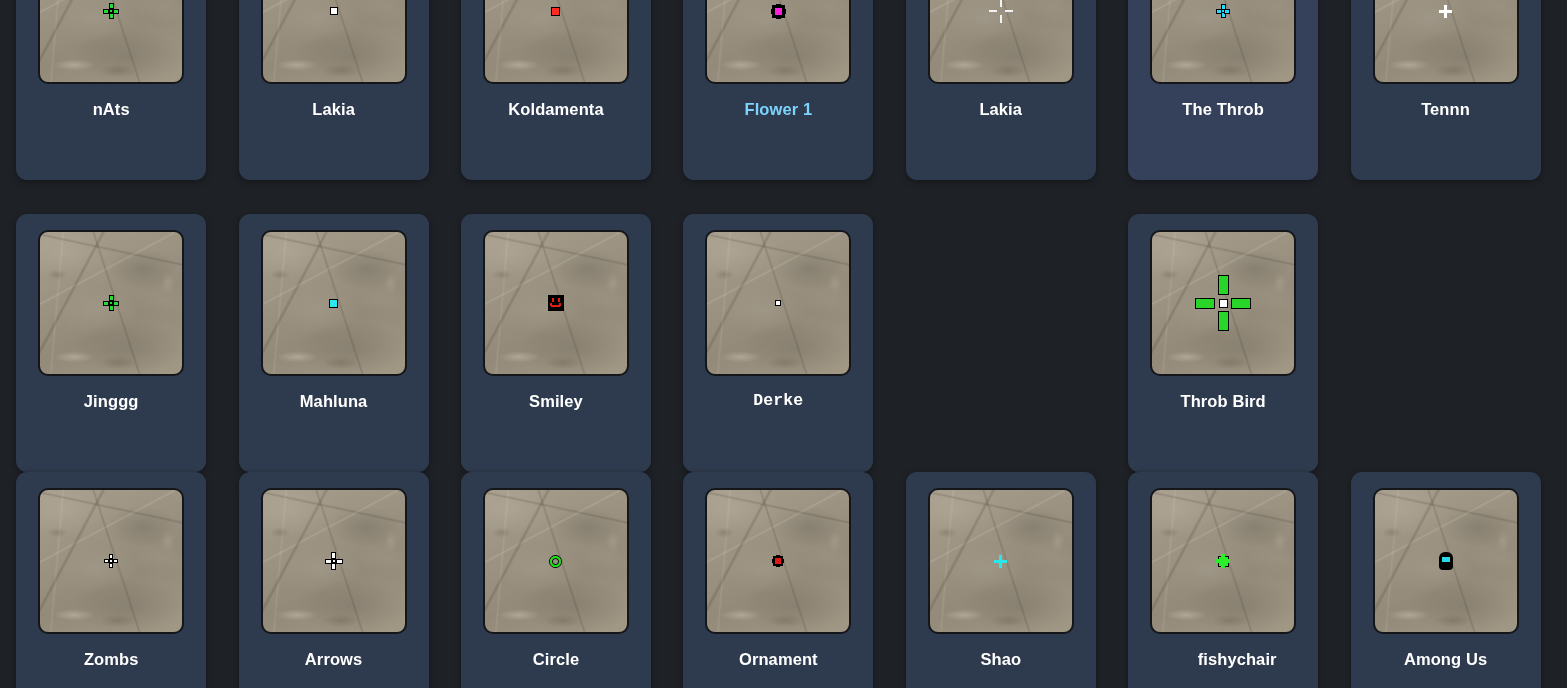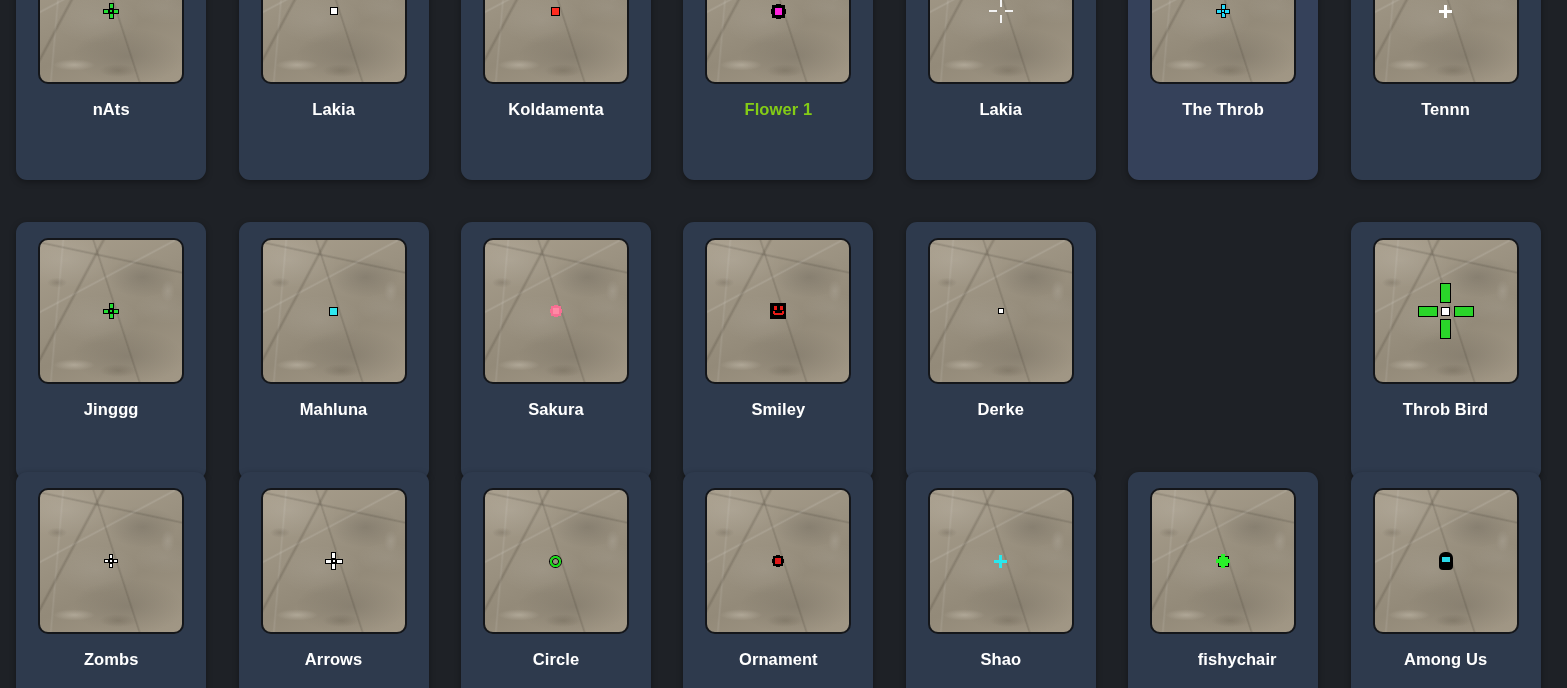--- a/index.html
+++ b/index.html
@@ -20,21 +20,21 @@
 
   
   .row {
     position: absolute;
     left: 0;
     width: 1567px;
     display: flex;
     justify-content: flex-start;
   }
   .row-0 { top: -78px; }
-  .row-1 { top: 222px; }
+  .row-1 { top: 214px; }
   .row-2 { top: 472px; }
 
   .cell {
     width: 222.4px;
     display: flex;
     justify-content: center;
     flex: 0 0 222.4px;
   }
 
   
@@ -174,21 +174,21 @@
               <i style="position:absolute;left:50%;top:50%;width:5px;height:5px;margin-left:-2.5px;margin-top:2.5px;background:#000000;"></i>
               <i style="position:absolute;left:50%;top:50%;width:5px;height:5px;margin-left:-7.5px;margin-top:-2.5px;background:#000000;"></i>
               <i style="position:absolute;left:50%;top:50%;width:5px;height:5px;margin-left:2.5px;margin-top:-2.5px;background:#000000;"></i>
               <i style="position:absolute;left:50%;top:50%;width:5px;height:5px;margin-left:-6.5px;margin-top:-6.5px;background:#000000;"></i>
               <i style="position:absolute;left:50%;top:50%;width:5px;height:5px;margin-left:1.5px;margin-top:-6.5px;background:#000000;"></i>
               <i style="position:absolute;left:50%;top:50%;width:5px;height:5px;margin-left:-6.5px;margin-top:1.5px;background:#000000;"></i>
               <i style="position:absolute;left:50%;top:50%;width:5px;height:5px;margin-left:1.5px;margin-top:1.5px;background:#000000;"></i>
               <i style="position:absolute;left:50%;top:50%;width:7px;height:7px;margin-left:-3.5px;margin-top:-3.5px;background:#ff22dd;"></i>
             </div>
           </div>
-          <div class="label" style="color: #84cc16;">Flower 1</div>
+          <div class="label" style="color: #7dd3fc;">Flower 1</div>
         </div>
       </div>
       <div class="cell">
         <div class="card" style="background: rgb(46, 58, 77);">
           <div class="thumb">
             <div class="xh">
               <i style="position:absolute;left:50%;top:50%;width:2px;height:8px;margin-left:-1px;margin-top:-12px;background:#f2f2f2;"></i>
               <i style="position:absolute;left:50%;top:50%;width:2px;height:8px;margin-left:-1px;margin-top:4px;background:#f2f2f2;"></i>
               <i style="position:absolute;left:50%;top:50%;width:8px;height:2px;margin-left:-12px;margin-top:-1px;background:#f2f2f2;"></i>
               <i style="position:absolute;left:50%;top:50%;width:8px;height:2px;margin-left:4px;margin-top:-1px;background:#f2f2f2;"></i>
@@ -239,57 +239,39 @@
         </div>
       </div>
       <div class="cell">
         <div class="card" style="background: rgb(46, 58, 77);">
           <div class="thumb">
             <div class="xh">
               <i style="position:absolute;left:50%;top:50%;width:7px;height:7px;margin-left:-3.5px;margin-top:-3.5px;background:#2ee8f0;box-shadow:0 0 0 1px #000000;"></i>
             </div>
           </div>
           <div class="label" style="color: rgb(255, 255, 255);">Mahluna</div>
-        </div>
-      </div>
-      <div class="cell">
-        <div class="card" style="background: rgb(46, 58, 77);">
-          <div class="thumb">
-            <div class="xh">
-              <i style="position:absolute;left:50%;top:50%;width:4px;height:4px;margin-left:-2px;margin-top:-6px;background:#f76f93;"></i>
-              <i style="position:absolute;left:50%;top:50%;width:4px;height:4px;margin-left:-2px;margin-top:2px;background:#f76f93;"></i>
-              <i style="position:absolute;left:50%;top:50%;width:4px;height:4px;margin-left:-6px;margin-top:-2px;background:#f76f93;"></i>
-              <i style="position:absolute;left:50%;top:50%;width:4px;height:4px;margin-left:2px;margin-top:-2px;background:#f76f93;"></i>
-              <i style="position:absolute;left:50%;top:50%;width:4px;height:4px;margin-left:-5px;margin-top:-5px;background:#f76f93;"></i>
-              <i style="position:absolute;left:50%;top:50%;width:4px;height:4px;margin-left:1px;margin-top:-5px;background:#f76f93;"></i>
-              <i style="position:absolute;left:50%;top:50%;width:4px;height:4px;margin-left:-5px;margin-top:1px;background:#f76f93;"></i>
-              <i style="position:absolute;left:50%;top:50%;width:4px;height:4px;margin-left:1px;margin-top:1px;background:#f76f93;"></i>
-              <i style="position:absolute;left:50%;top:50%;width:6px;height:6px;margin-left:-3px;margin-top:-3px;background:#ff8aa5;"></i>
-            </div>
-          </div>
-          <div class="label" style="color: rgb(255, 255, 255);">Sakura</div>
         </div>
       </div>
       <div class="cell">
         <div class="card" style="background: rgb(46, 58, 77);">
           <div class="thumb">
             <div class="xh">
               <i style="position:absolute;left:50%;top:50%;width:16px;height:16px;margin-left:-8px;margin-top:-8px;background:#000000;"></i>
               <i style="position:absolute;left:50%;top:50%;width:2.5px;height:4px;margin-left:-4.25px;margin-top:-5px;background:#e81b16;"></i>
               <i style="position:absolute;left:50%;top:50%;width:2.5px;height:4px;margin-left:1.75px;margin-top:-5px;background:#e81b16;"></i>
               <i style="position:absolute;left:50%;top:50%;width:9px;height:2px;margin-left:-4.5px;margin-top:2px;background:#e81b16;"></i>
               <i style="position:absolute;left:50%;top:50%;width:2px;height:3px;margin-left:-5.5px;margin-top:0px;background:#e81b16;"></i>
               <i style="position:absolute;left:50%;top:50%;width:2px;height:3px;margin-left:3.5px;margin-top:0px;background:#e81b16;"></i>
             </div>
           </div>
           <div class="label" style="color: rgb(255, 255, 255);">Smiley</div>
         </div>
       </div>
       <div class="cell">
-        <div class="card" style="background: rgb(46, 58, 77);">
+        <div class="card" style="background: rgb(46, 58, 77); font-family: Liberation Mono, monospace;">
           <div class="thumb">
             <div class="xh">
               <i style="position:absolute;left:50%;top:50%;width:4px;height:4px;margin-left:-2px;margin-top:-2px;background:#ffffff;box-shadow:0 0 0 1px #000000;"></i>
             </div>
           </div>
           <div class="label" style="color: rgb(255, 255, 255);">Derke</div>
         </div>
       </div>
       <div class="cell">
         <div class="card is-empty"></div>

